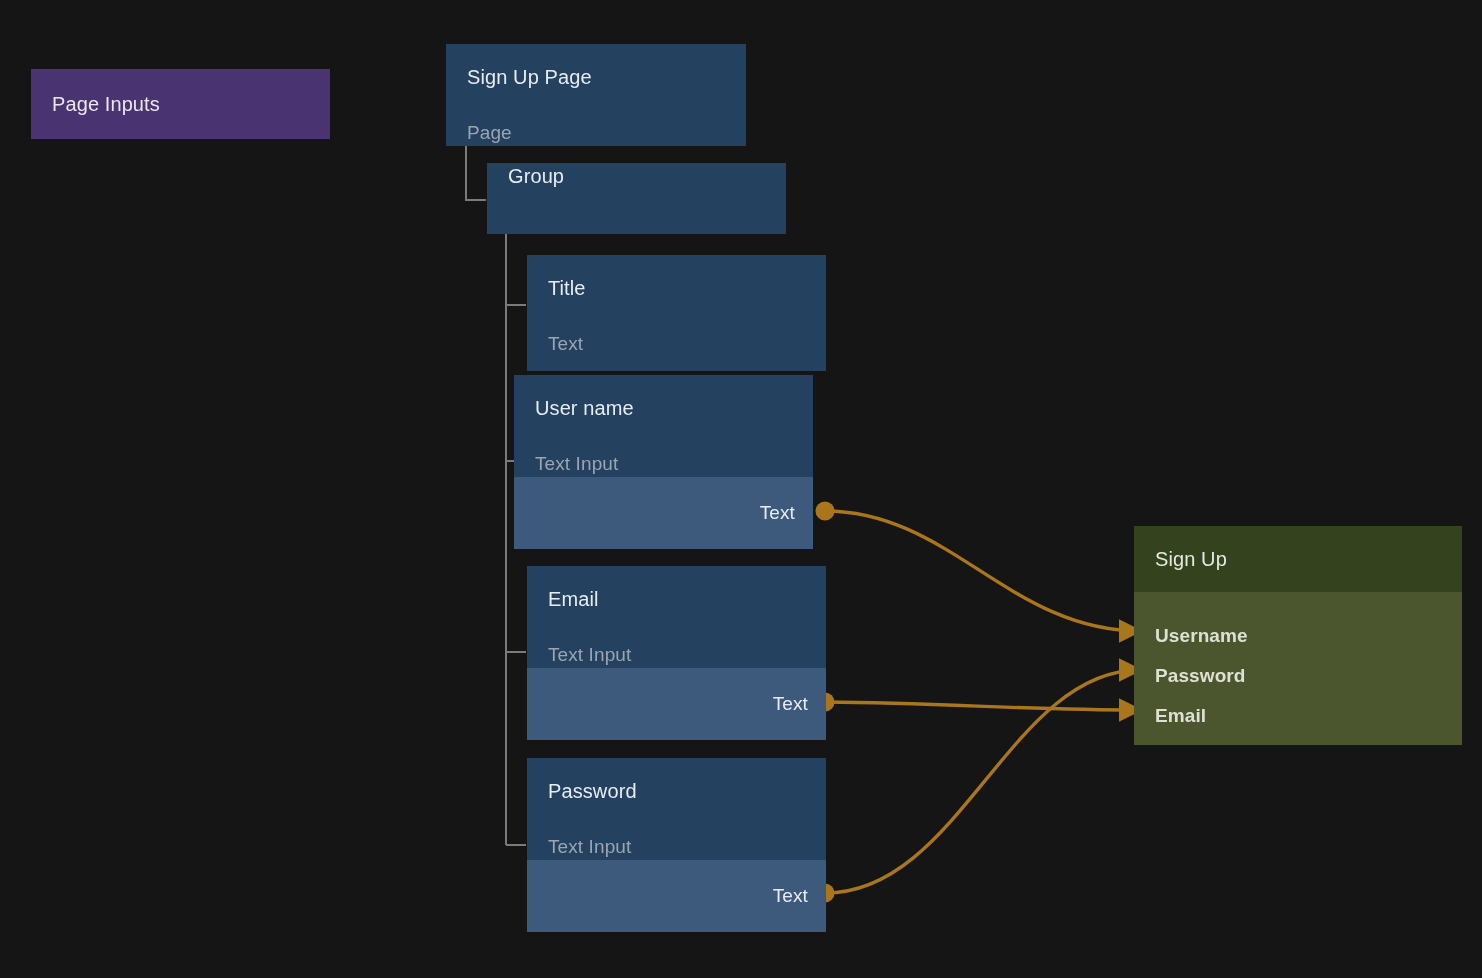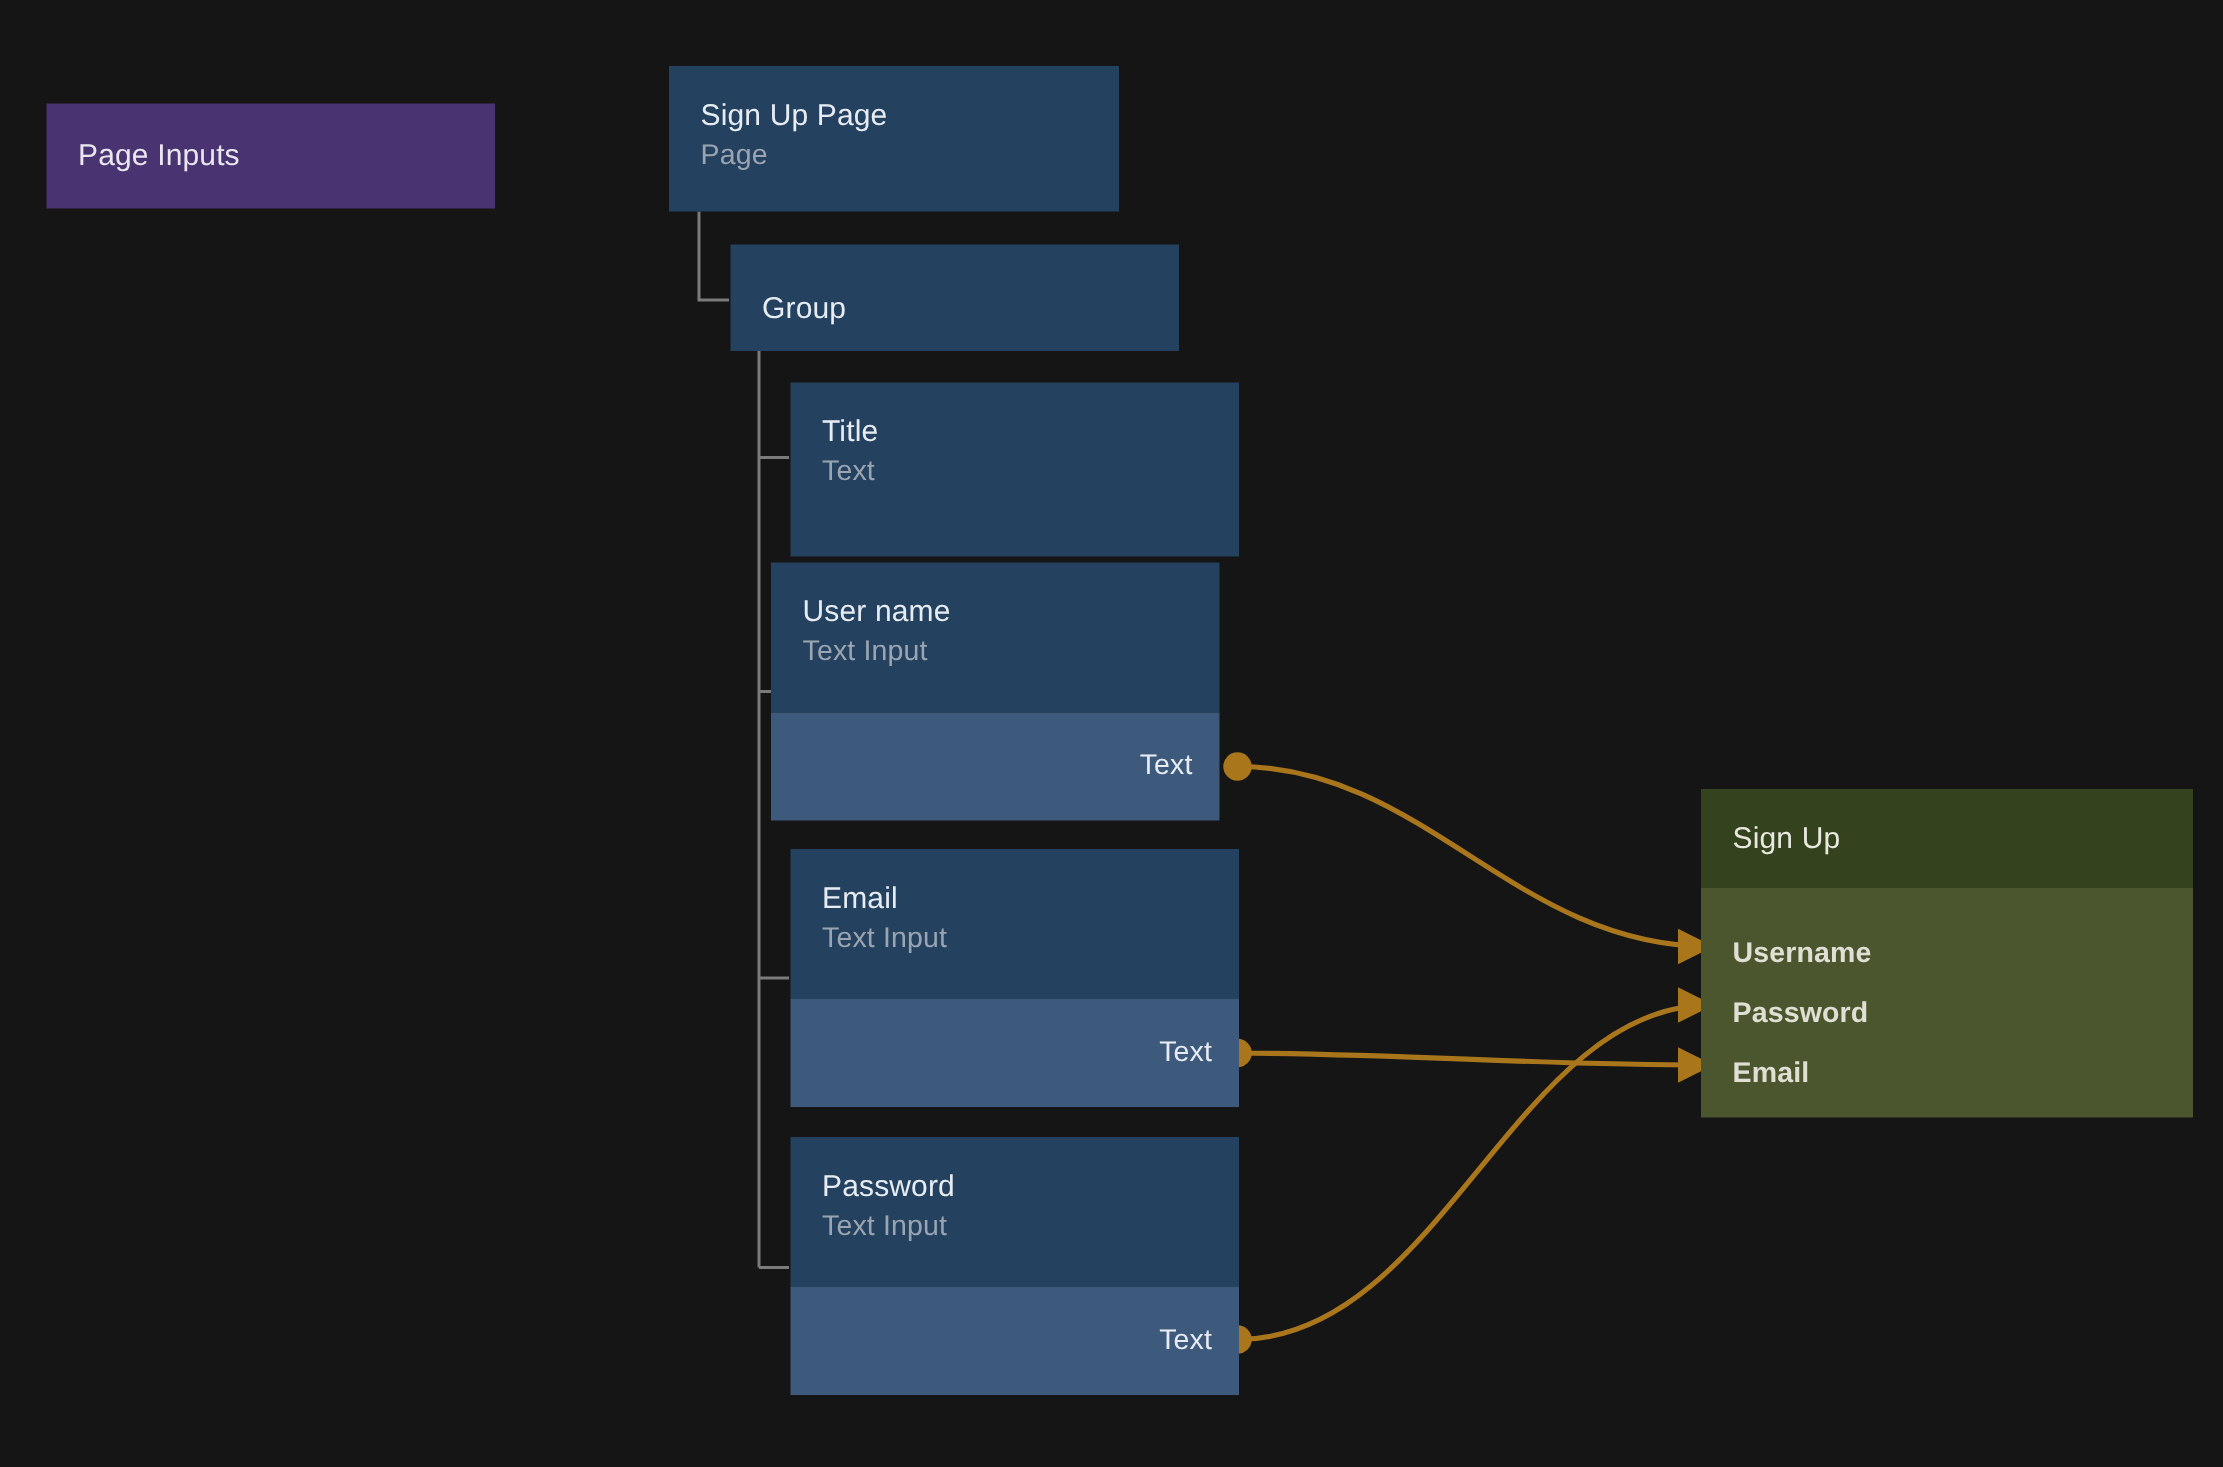--- a/index.html
+++ b/index.html
@@ -23,23 +23,23 @@
     color:#e9e6ef;font-size:20px;line-height:24px;letter-spacing:.1px;
   }
 
   
   .node-blue{display:flex;flex-direction:column;}
   .n-head{
     background:#24415f;
     flex:1 1 auto;
     padding:20px 0 0 21px;
     box-sizing:border-box;
-    display:flex;flex-direction:column;justify-content:flex-start;
+    display:flex;flex-direction:column;justify-content:flex-start;gap:29px;
   }
-  .n-head.centered{justify-content:center;padding-top:16px;}
+  .n-head.centered{justify-content:flex-start;padding-top:0;}
   .n-title{
     color:#e7ecf2;font-size:20px;line-height:27px;letter-spacing:.1px;
     white-space:nowrap;
   }
   .n-sub{
     color:#9aa5b1;font-size:19px;line-height:26px;letter-spacing:.1px;
     white-space:nowrap;
   }
   .n-port{
     background:#3d5a7d;

